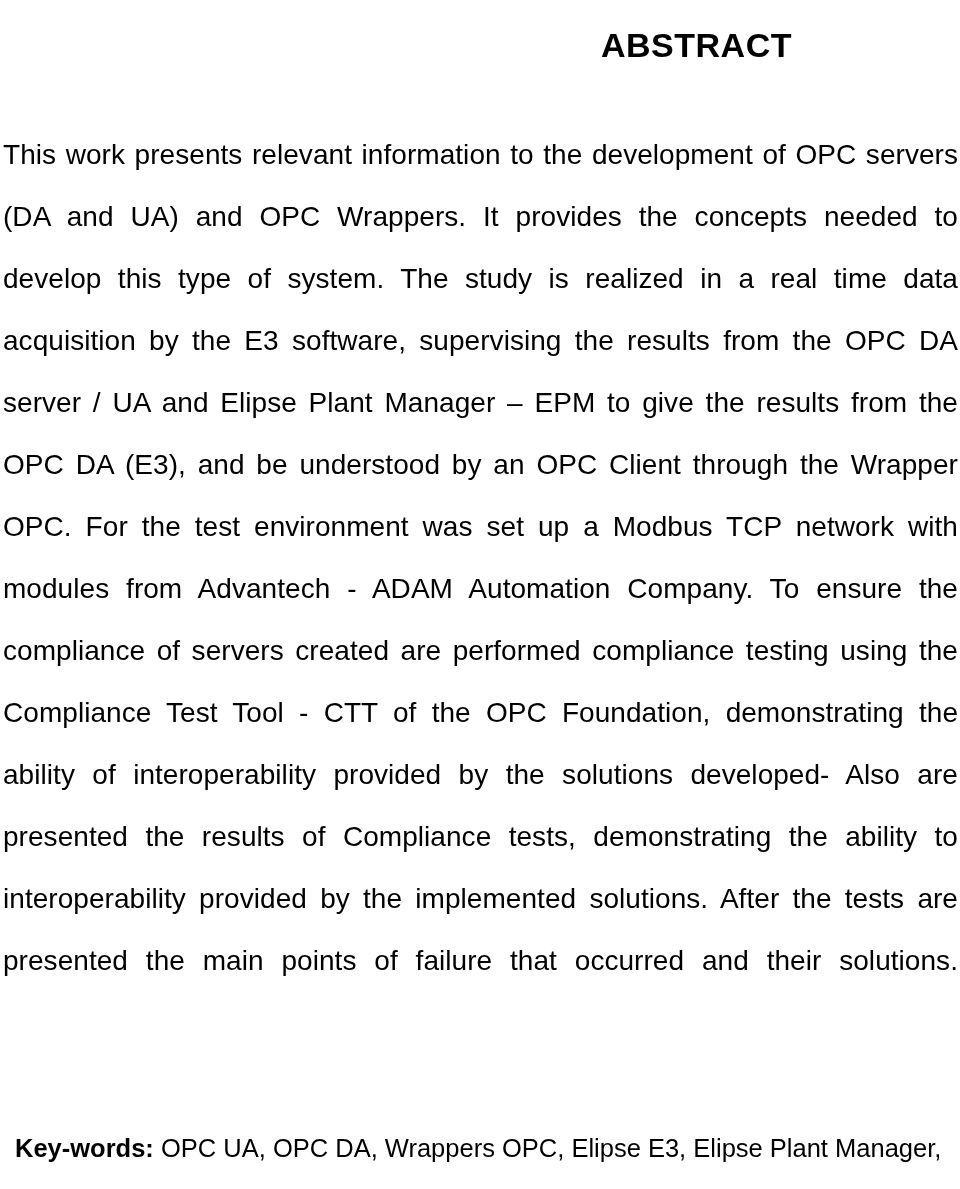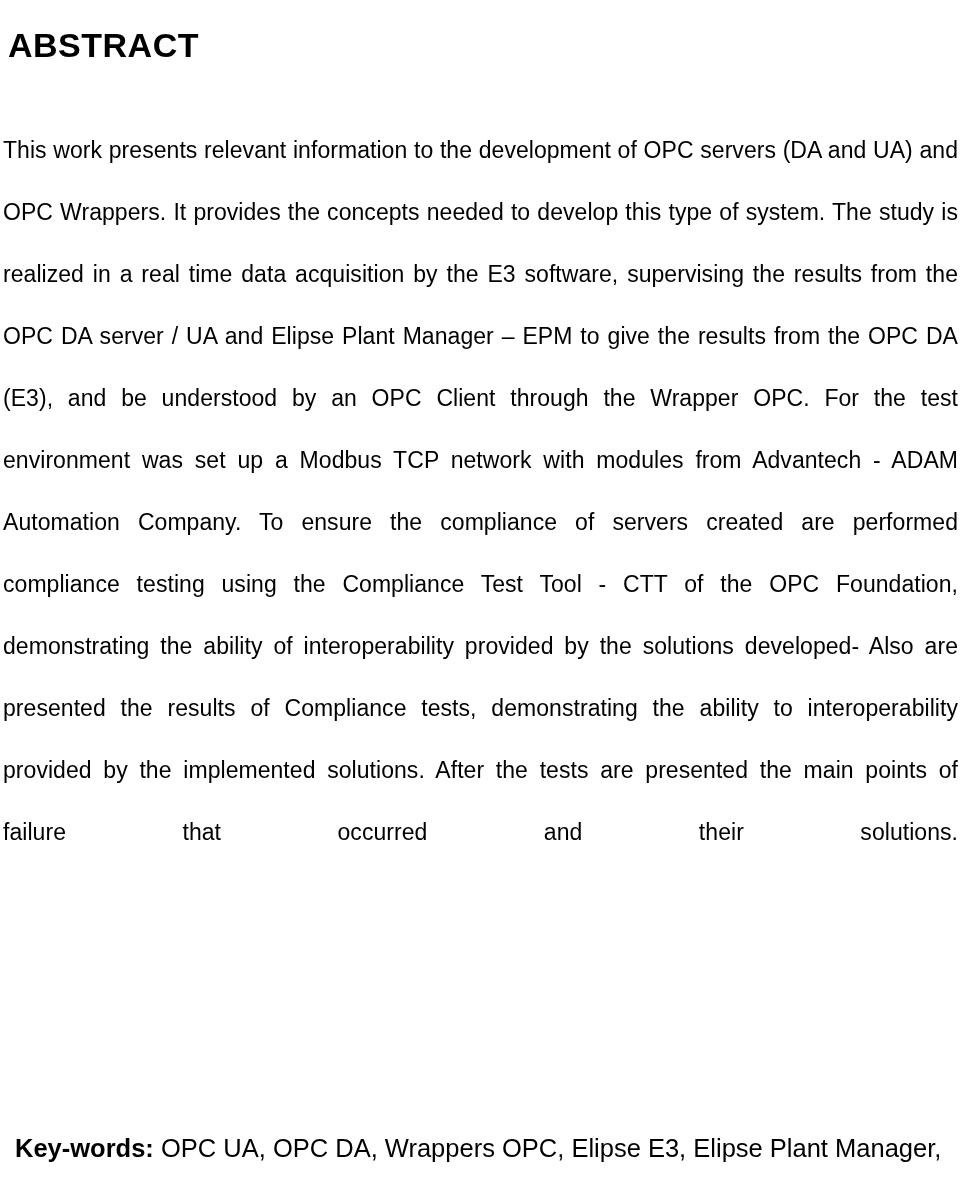--- a/index.html
+++ b/index.html
@@ -19,36 +19,36 @@
     position: relative;
     width: 960px;
     height: 1189px;
     background: #ffffff;
     box-sizing: border-box;
   }
 
   .page-title {
     position: absolute;
     top: 2px;
-    left: 8px;
+    left: 0;
     width: 792px;
-    text-align: left;
+    text-align: right;
     font-size: 34px;
     font-weight: bold;
     letter-spacing: 0.5px;
     line-height: 40px;
     white-space: nowrap;
   }
 
   .abstract-body {
     position: absolute;
     top: 96px;
     left: 3px;
     width: 955px;
-    font-size: 23px;
+    font-size: 28px;
     line-height: 62px;
     text-align: justify;
     text-justify: inter-word;
     letter-spacing: 0.05px;
     word-spacing: 0.2px;
   }
 
   
   .abstract-body::after {
     content: "";

